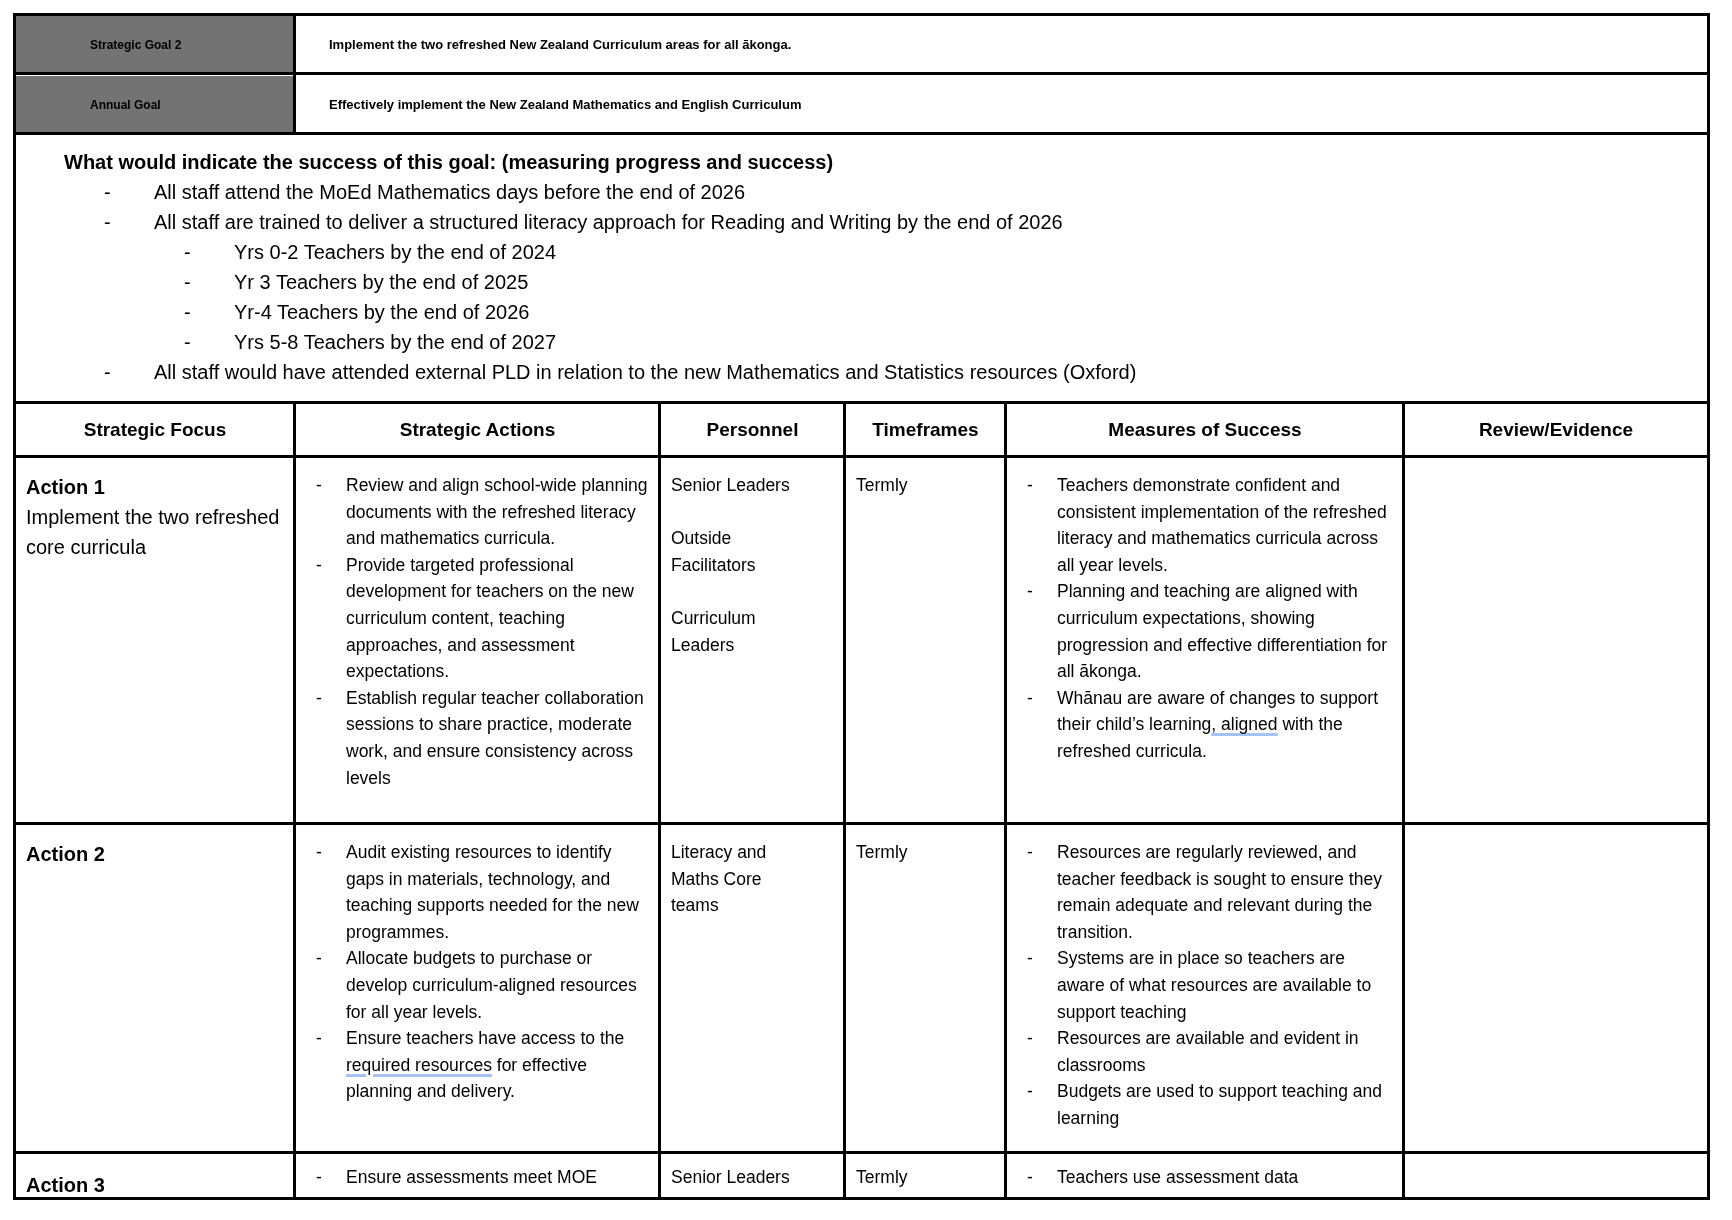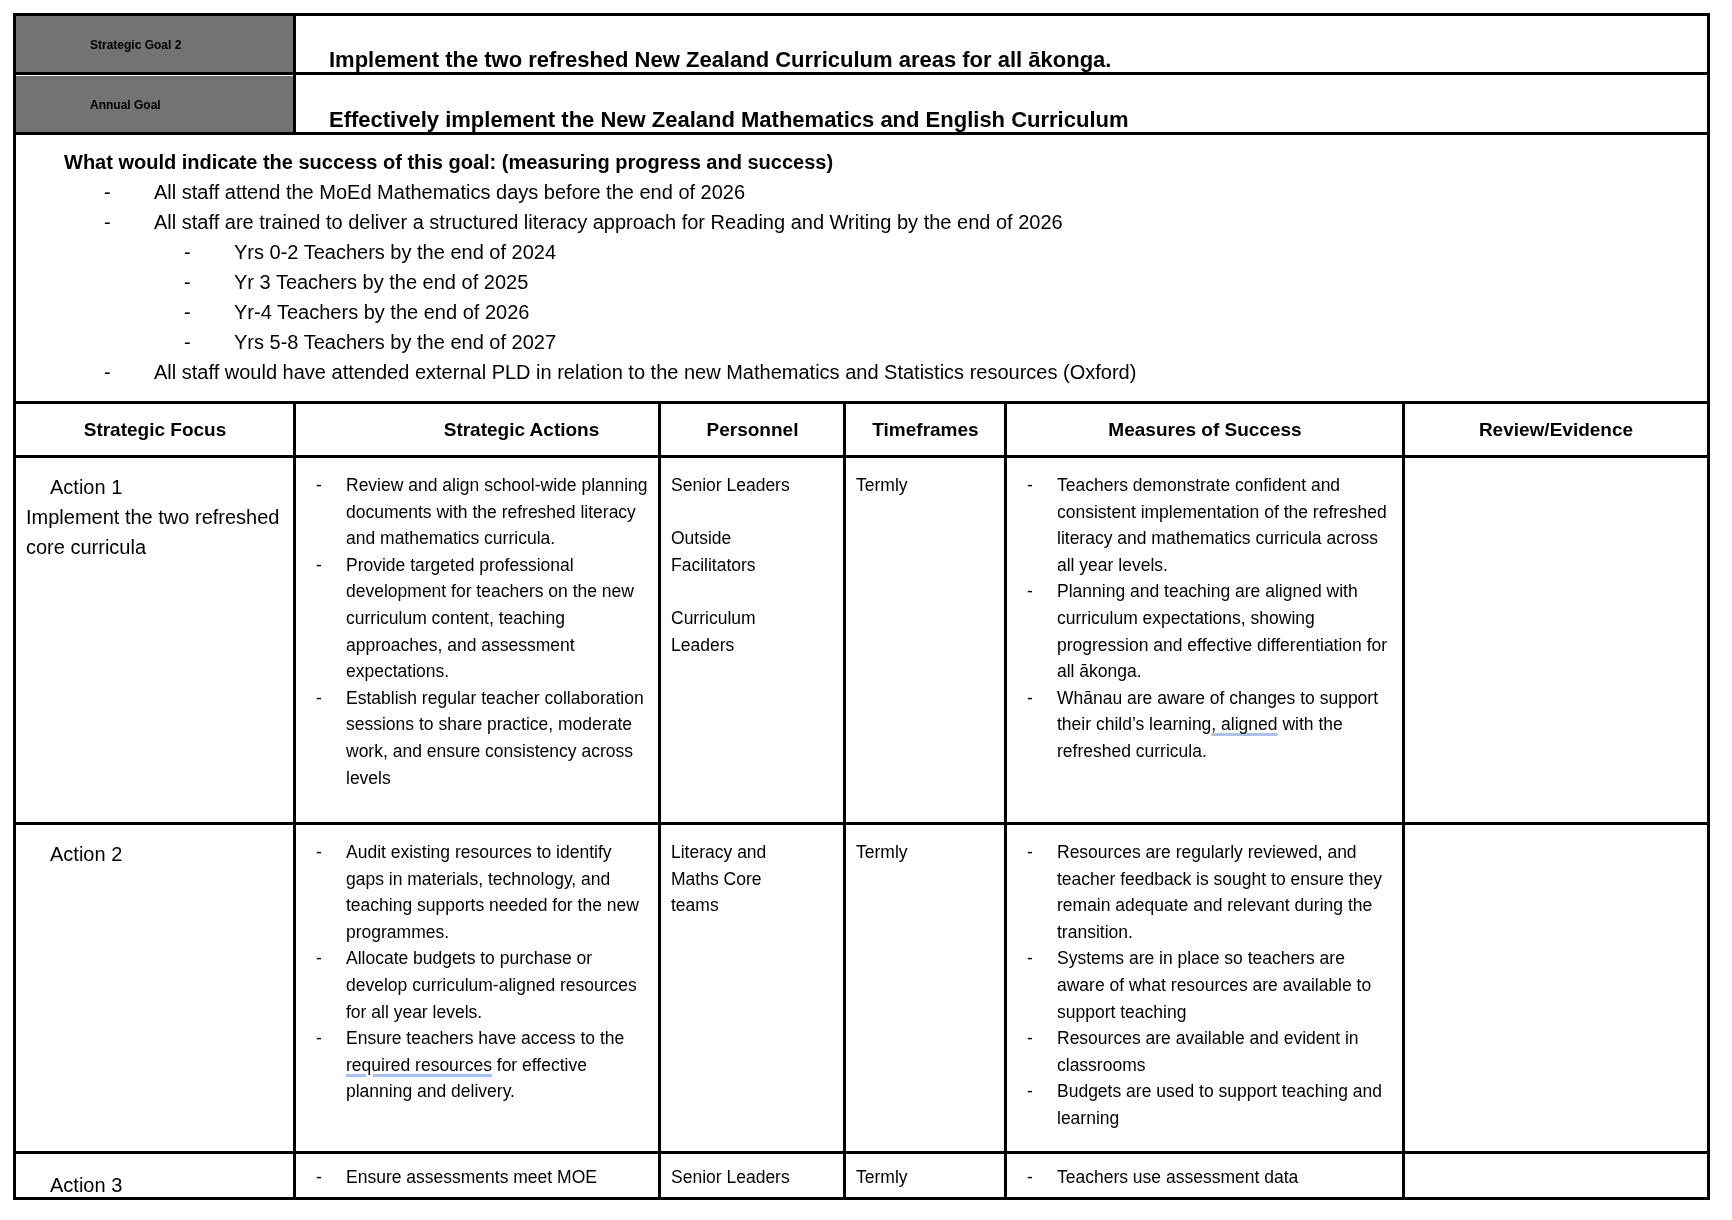--- a/index.html
+++ b/index.html
@@ -4,31 +4,31 @@
 <style>
   html, body { margin: 0; padding: 0; background: #ffffff; }
   body { width: 1732px; height: 1220px; position: relative; overflow: hidden;
          font-family: "Liberation Sans", sans-serif; color: #000; }
   .frame { position: absolute; border: 3px solid #000; box-sizing: border-box; }
   .cell { position: absolute; box-sizing: border-box; }
   .hline { position: absolute; height: 3px; background: #000; }
   .vline { position: absolute; width: 3px; background: #000; }
   .goal-label { background: #737373; font-weight: bold; font-size: 12px;
                 display: flex; align-items: center; padding-left: 74px; }
-  .goal-text { font-weight: bold; font-size: 22px; display: flex; align-items: flex-end; padding-left: 32px; }
+  .goal-text { font-weight: bold; font-size: 13px; display: flex; align-items: center; padding-left: 32px; }
   .success { padding: 12px 10px; font-size: 20px; line-height: 30px; }
   .success .title { font-weight: bold; }
   .success ul { list-style: none; margin: 0; padding: 0; }
   .success li { position: relative; white-space: nowrap; }
   .success li .dash { position: absolute; }
   .lvl1 { padding-left: 90px; } .lvl1 .dash { left: 40px; }
   .lvl2 { padding-left: 170px; } .lvl2 .dash { left: 120px; }
   .th { font-weight: bold; font-size: 19px; display: flex; align-items: center; justify-content: center; }
   .focus { padding: 14px 10px; font-size: 20px; line-height: 30px; }
-  .focus .act { font-weight: normal; margin-left: 24px; }
+  .focus .act { font-weight: bold; }
   .body { padding: 14px 10px; font-size: 17.5px; line-height: 26.6px; }
   .blist { list-style: none; margin: 0; padding: 0; }
   .blist li { position: relative; padding-left: 40px; }
   .blist li .dash { position: absolute; left: 10px; }
   .pers { white-space: pre-line; }
   .ul-blue { text-decoration: underline; text-decoration-color: #a4c2f4; text-decoration-thickness: 3px; text-underline-offset: 3px; }
 </style>
 </head>
 <body>
 
@@ -60,21 +60,21 @@
       <li class="lvl2"><span class="dash">-</span><span>Yr 3 Teachers by the end of 2025</span></li>
       <li class="lvl2"><span class="dash">-</span><span>Yr-4 Teachers by the end of 2026</span></li>
       <li class="lvl2"><span class="dash">-</span><span>Yrs 5-8 Teachers by the end of 2027</span></li>
       <li class="lvl1"><span class="dash">-</span><span>All staff would have attended external PLD in relation to the new Mathematics and Statistics resources (Oxford)</span></li>
     </ul>
 </div>
 
 <div class="hline" style="left:13px;top:401px;width:1697px;"></div>
 
 <div class="cell th" style="left:16px;top:404px;width:278px;height:51px;">Strategic Focus</div>
-<div class="cell th" style="left:296px;top:404px;width:363px;height:51px;margin-left:44px;">Strategic Actions</div>
+<div class="cell th" style="left:296px;top:404px;width:363px;height:51px;">Strategic Actions</div>
 <div class="cell th" style="left:661px;top:404px;width:183px;height:51px;">Personnel</div>
 <div class="cell th" style="left:846px;top:404px;width:159px;height:51px;">Timeframes</div>
 <div class="cell th" style="left:1007px;top:404px;width:396px;height:51px;text-align:right;">Measures of Success</div>
 <div class="cell th" style="left:1405px;top:404px;width:302px;height:51px;">Review/Evidence</div>
 
 <div class="hline" style="left:13px;top:455px;width:1697px;"></div>
 <div class="hline" style="left:13px;top:822px;width:1697px;"></div>
 <div class="hline" style="left:13px;top:1151px;width:1697px;"></div>
 
 <div class="vline" style="left:293px;top:401px;height:799px;"></div>

